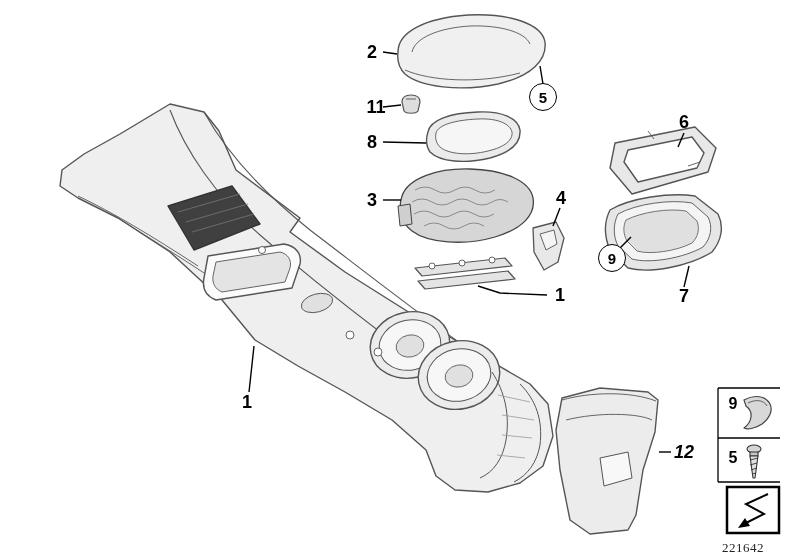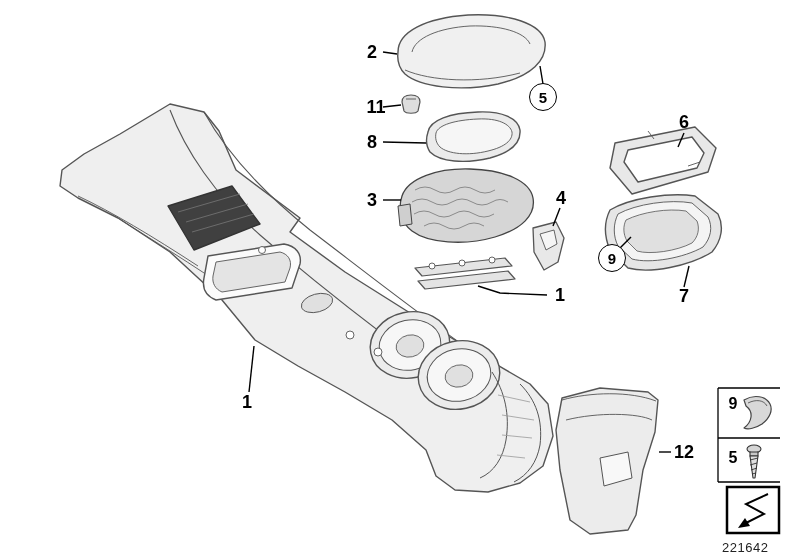--- a/index.html
+++ b/index.html
@@ -7,21 +7,21 @@
           font-family:"Liberation Sans",sans-serif;overflow:hidden;}
   .diagram-svg{position:absolute;left:0;top:0;}
   .callout{position:absolute;transform:translate(-50%,-50%);
            font-weight:bold;font-size:18px;color:#000;line-height:1;
            user-select:none;cursor:pointer;}
   .callout.circled{width:26px;height:26px;border:1.8px solid #000;border-radius:50%;
            display:flex;align-items:center;justify-content:center;font-size:15px;
            background:#fff;}
   .legend-num{position:absolute;transform:translate(-50%,-50%);
            font-weight:bold;font-size:16px;color:#000;}
-  .docnum{position:absolute;font-size:13px;color:#222;letter-spacing:0.5px;}
+  .docnum{position:absolute;font-size:13px;color:#222;letter-spacing:0.5px;font-family:Liberation Serif, serif;}
 </style>
 </head>
 <body>
 
 <div class="canvas">
 
   <svg class="diagram-svg" width="800" height="560" viewBox="0 0 800 560">
 
     <g stroke="#555" stroke-width="1.4" fill="#efefef" stroke-linejoin="round">
       <path d="M170,104 L204,112 L219,131 L236,170 L300,218 L290,232 L345,272
@@ -176,19 +176,19 @@
   <div class="callout" style="left:372px;top:52px;">2</div>
   <div class="callout" style="left:372px;top:200px;">3</div>
   <div class="callout" style="left:561px;top:198px;">4</div>
   <div class="callout circled" style="left:543px;top:97px;">5</div>
   <div class="callout" style="left:684px;top:122px;">6</div>
   <div class="callout" style="left:684px;top:296px;">7</div>
   <div class="callout" style="left:372px;top:142px;">8</div>
   <div class="callout circled" style="left:612px;top:258px;">9</div>
   <div class="callout" style="left:560px;top:295px;">1</div>
   <div class="callout" style="left:368px;top:107px;margin-left:8px;">11</div>
-  <div class="callout" style="left:684px;top:452px;">12</div>
+  <div class="callout" style="left:684px;top:452px;font-style:italic;">12</div>
 
   <div class="legend-num" style="left:733px;top:404px;">9</div>
   <div class="legend-num" style="left:733px;top:458px;">5</div>
 
   <div class="docnum" style="left:722px;top:540px;">221642</div>
 </div>
 
 </body></html>

